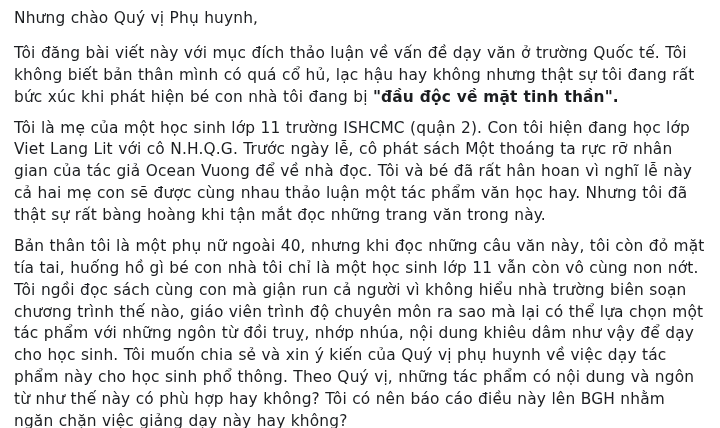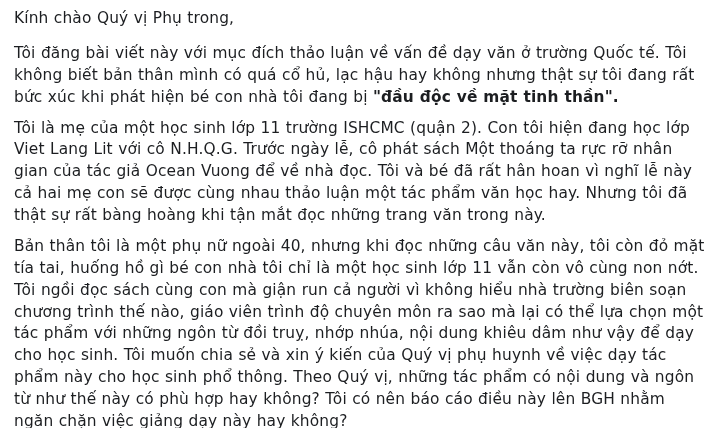--- a/index.html
+++ b/index.html
@@ -40,21 +40,21 @@
   }
   b, .bold {
     font-weight: bold;
   }
 </style>
 </head>
 <body>
 
 <div class="page">
   <div class="post-body">
-    <p class="para greeting">Kính chào Quý vị Phụ trong,</p>
+    <p class="para greeting">Nhưng chào Quý vị Phụ huynh,</p>
     <p class="para">
       <span>Tôi đăng bài viết này với mục đích thảo luận về vấn đề dạy văn ở trường Quốc tế. Tôi không biết bản thân mình có quá cổ hủ, lạc hậu hay không nhưng thật sự tôi đang rất bức xúc khi phát hiện bé con nhà tôi đang bị </span><b>"đầu độc về mặt tinh thần".</b>
     </p>
     <p class="para">
       <span>Tôi là mẹ của một học sinh lớp 11 trường ISHCMC (quận 2). Con tôi hiện đang học lớp Viet Lang Lit với cô N.H.Q.G. Trước ngày lễ, cô phát sách Một thoáng ta rực rỡ nhân gian của tác giả Ocean Vuong để về nhà đọc. Tôi và bé đã rất hân hoan vì nghĩ lễ này cả hai mẹ con sẽ được cùng nhau thảo luận một tác phẩm văn học hay. Nhưng tôi đã thật sự rất bàng hoàng khi tận mắt đọc những trang văn trong này.</span>
     </p>
     <p class="para last">
       <span>Bản thân tôi là một phụ nữ ngoài 40, nhưng khi đọc những câu văn này, tôi còn đỏ mặt tía tai, huống hồ gì bé con nhà tôi chỉ là một học sinh lớp 11 vẫn còn vô cùng non nớt. Tôi ngồi đọc sách cùng con mà giận run cả người vì không hiểu nhà trường biên soạn chương trình thế nào, giáo viên trình độ chuyên môn ra sao mà lại có thể lựa chọn một tác phẩm với những ngôn từ đồi truỵ, nhớp nhúa, nội dung khiêu dâm như vậy để dạy cho học sinh. Tôi muốn chia sẻ và xin ý kiến của Quý vị phụ huynh về việc dạy tác phẩm này cho học sinh phổ thông. Theo Quý vị, những tác phẩm có nội dung và ngôn từ như thế này có phù hợp hay không? Tôi có nên báo cáo điều này lên BGH nhằm ngăn chặn việc giảng dạy này hay không?</span>
     </p>
   </div>

